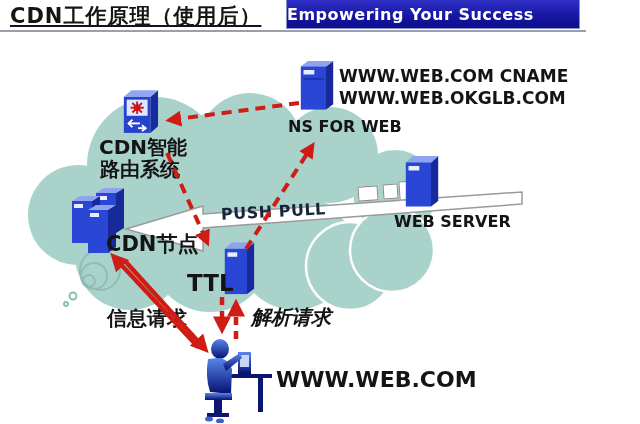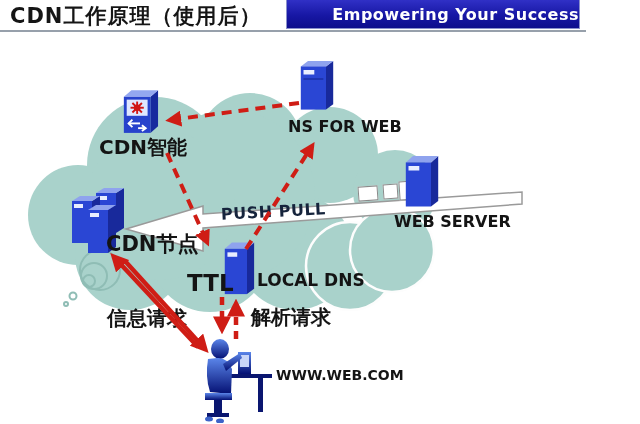--- a/index.html
+++ b/index.html
@@ -5,29 +5,30 @@
   html,body{margin:0;padding:0;background:#fff;}
   .stage{
     position:relative;width:640px;height:424px;background:#ffffff;overflow:hidden;
     font-family:"DejaVu Sans","Liberation Sans",sans-serif;
   }
   .abs{position:absolute;}
   .lbl{position:absolute;font-weight:bold;color:#141414;white-space:nowrap;}
   .title{
     position:absolute;left:10px;top:2px;font-size:21px;font-weight:bold;color:#151515;
     letter-spacing:1px;
+    text-decoration:underline;
   }
   .title-underline{
     position:absolute;left:0;top:30px;width:586px;height:2px;background:#97a0ab;
   }
   .banner{
     position:absolute;left:286px;top:0;width:292px;height:28px;
     background:linear-gradient(180deg,#3030c6 0%,#1717a4 55%,#0d0d8c 100%);
     border:1px solid #8a90cc;border-top:none;
-    display:flex;align-items:center;justify-content:flex-end;
+    display:flex;align-items:center;justify-content:flex-start;
     color:#ffffff;font-weight:bold;font-size:16px;letter-spacing:0.5px;
   }
   .packet{
     position:absolute;background:#ffffff;border:1px solid #8a8a8a;transform:rotate(-4deg);
   }
   svg{display:block;}
   .layer{position:absolute;left:0;top:0;pointer-events:none;}
 </style>
 </head>
 <body>
@@ -163,30 +164,32 @@
       <path d="M15,22 Q12,40 17,55 L38,57 L39,32 Q34,20 24,21 Z" fill="url(#pg)"></path>
       <polygon points="30,27 47,16 49,21 33,34" fill="url(#pg)"></polygon>
       <rect x="12" y="56" width="27" height="7" fill="url(#pg)"></rect>
       <rect x="21" y="63" width="8" height="14" fill="#0a1670"></rect>
       <rect x="14" y="76" width="22" height="4" fill="#0a1670"></rect>
       <ellipse cx="16" cy="82" rx="4" ry="2.5" fill="#3c63c9"></ellipse>
       <ellipse cx="27" cy="84" rx="4" ry="2.5" fill="#3c63c9"></ellipse>
     </svg>
   </div>
 
+  <div class="lbl" style="left:339px;top:66px;font-size:17px;">WWW.WEB.COM CNAME</div>
+  <div class="lbl" style="left:339px;top:88px;font-size:17px;">WWW.WEB.OKGLB.COM</div>
   <div class="lbl" style="left:99px;top:134px;font-size:20px;">CDN智能</div>
   <div class="lbl" style="left:288px;top:117px;font-size:16px;">NS FOR WEB</div>
+  <div class="lbl" style="left:100px;top:156px;font-size:20px;">路由系统</div>
   <div class="lbl" style="left:106px;top:230px;font-size:21px;">CDN节点</div>
   <div class="lbl" style="left:221px;top:202px;font-size:16px;color:#16243c;transform:rotate(-3deg);letter-spacing:0.5px;">PUSH PULL</div>
   <div class="lbl" style="left:394px;top:212px;font-size:16px;text-align:center;">WEB SERVER</div>
   <div class="lbl" style="left:187px;top:270px;font-size:23px;">TTL</div>
-  <div class="lbl" style="left:257px;top:270px;font-size:17px;">LOCAL DNS</div>
   <div class="lbl" style="left:107px;top:305px;font-size:20px;">信息请求</div>
-  <div class="lbl" style="left:251px;top:304px;font-size:20px;">解析请求</div>
-  <div class="lbl" style="left:276px;top:367px;font-size:14px;">WWW.WEB.COM</div>
+  <div class="lbl" style="left:251px;top:304px;font-size:20px;font-style:italic;">解析请求</div>
+  <div class="lbl" style="left:276px;top:367px;font-size:22px;">WWW.WEB.COM</div>
 
   <svg class="layer" width="640" height="424" viewBox="0 0 640 424">
     <defs>
       <marker id="ah" viewBox="0 0 10 10" refX="7" refY="5" markerWidth="4" markerHeight="4" orient="auto">
         <path d="M0,0 L10,5 L0,10 z" fill="#cf1d15"></path>
       </marker>
     </defs>
 
     <line x1="299" y1="103" x2="170" y2="120" stroke="#cf1d15" stroke-width="4" stroke-dasharray="10 7" marker-end="url(#ah)"></line>
 

